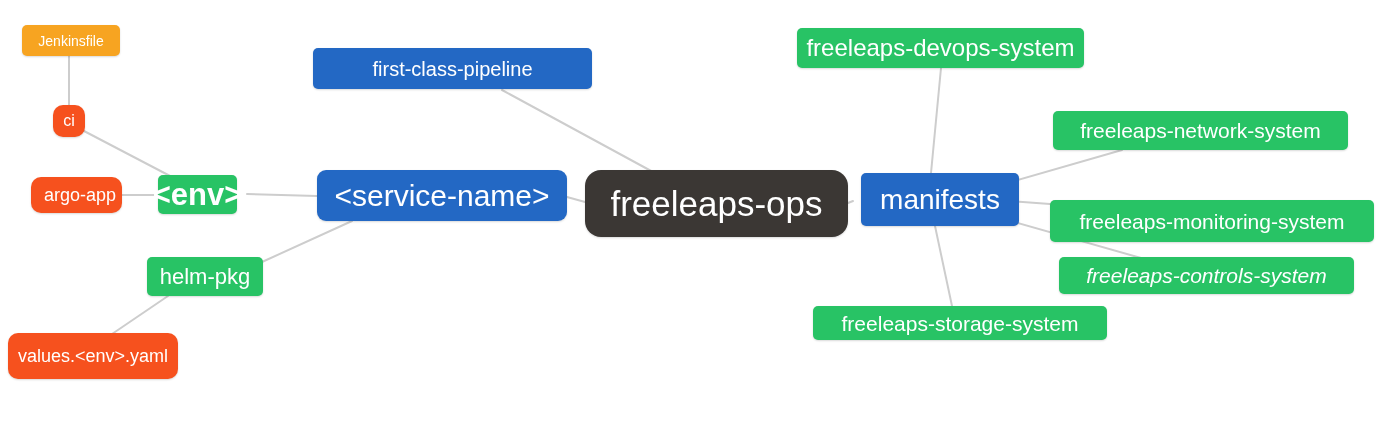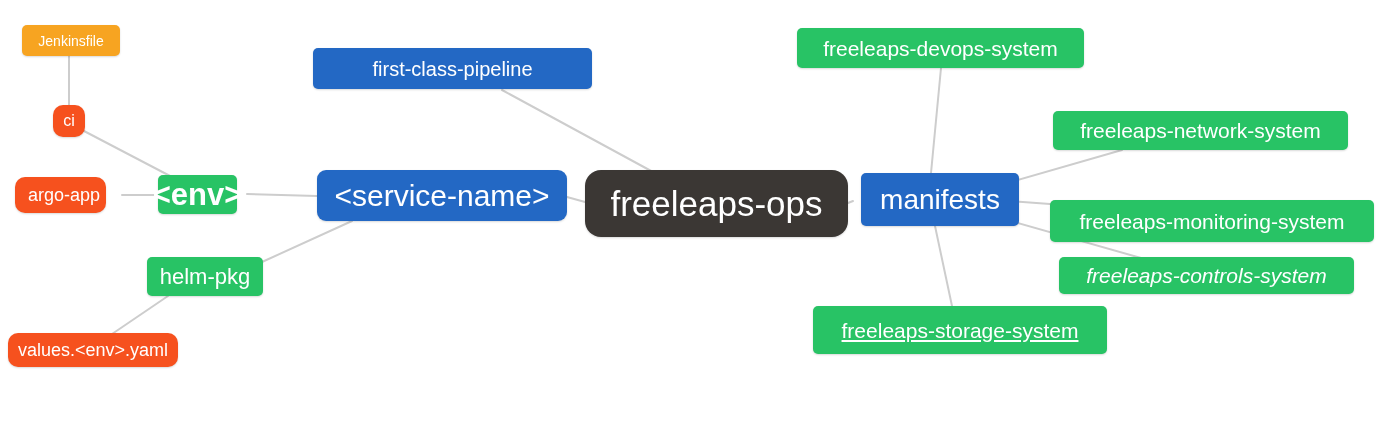--- a/index.html
+++ b/index.html
@@ -42,33 +42,33 @@
   }
   .c-blue  { background: #2368c4; }
   .c-green { background: #28c365; }
   .c-red   { background: #f6511e; border-radius: 10px; }
   .c-amber { background: #f7a421; }
   .c-dark  { background: #3b3734; border-radius: 16px; }
 
   
   .n-jenkinsfile { left: 22px;   top: 25px;  width: 98px;  height: 31px; font-size: 14px; }
   .n-ci          { left: 53px;   top: 105px; width: 32px;  height: 32px; font-size: 16px; }
-  .n-argo-app    { left: 15px;   top: 177px; width: 91px;  height: 36px; font-size: 18px; padding-left: 7px; }
+  .n-argo-app    { left: 31px;   top: 177px; width: 91px;  height: 36px; font-size: 18px; padding-left: 7px; }
   .n-env         { left: 158px;  top: 175px; width: 79px;  height: 39px; font-size: 31px; font-weight: bold; }
   .n-helm-pkg    { left: 147px;  top: 257px; width: 116px; height: 39px; font-size: 22px; }
-  .n-values      { left: 8px;    top: 333px; width: 170px; height: 34px; font-size: 18px; }
+  .n-values      { left: 8px;    top: 333px; width: 170px; height: 46px; font-size: 18px; }
   .n-service     { left: 317px;  top: 170px; width: 250px; height: 51px; font-size: 30px; border-radius: 9px; }
   .n-fcp         { left: 313px;  top: 48px;  width: 279px; height: 41px; font-size: 20px; }
   .n-root        { left: 585px;  top: 170px; width: 263px; height: 67px; font-size: 35px; }
   .n-manifests   { left: 853px;  top: 173px; width: 158px; height: 53px; font-size: 28px; margin-left: 8px; }
-  .n-devops      { left: 797px;  top: 28px;  width: 287px; height: 40px; font-size: 21px; }
+  .n-devops      { left: 797px;  top: 28px;  width: 287px; height: 40px; font-size: 24px; }
   .n-network     { left: 1053px; top: 111px; width: 295px; height: 39px; font-size: 21px; }
   .n-monitoring  { left: 1050px; top: 200px; width: 324px; height: 42px; font-size: 21px; }
   .n-controls    { left: 1059px; top: 257px; width: 295px; height: 37px; font-size: 21px; font-style: italic; }
-  .n-storage     { left: 813px;  top: 306px; width: 294px; height: 48px; font-size: 21px; text-decoration: underline; }
+  .n-storage     { left: 813px;  top: 306px; width: 294px; height: 34px; font-size: 21px; }
 </style>
 </head>
 <body>
 
 <div class="canvas">
 
   <svg class="edges" viewBox="0 0 1390 421">
     <line x1="69" y1="56" x2="69" y2="105"></line>
     <line x1="84" y1="131" x2="172" y2="177"></line>
     <line x1="122" y1="195" x2="158" y2="195"></line>

